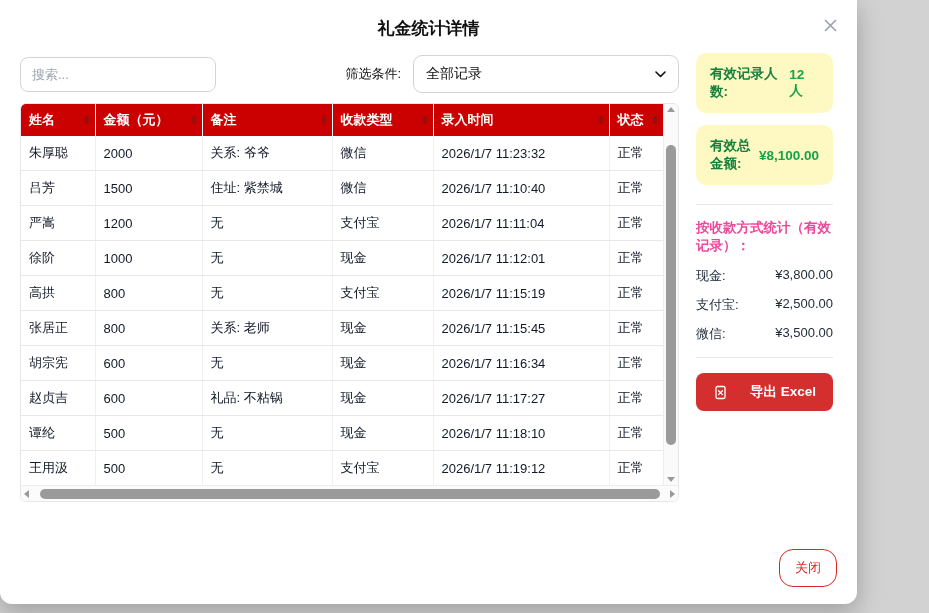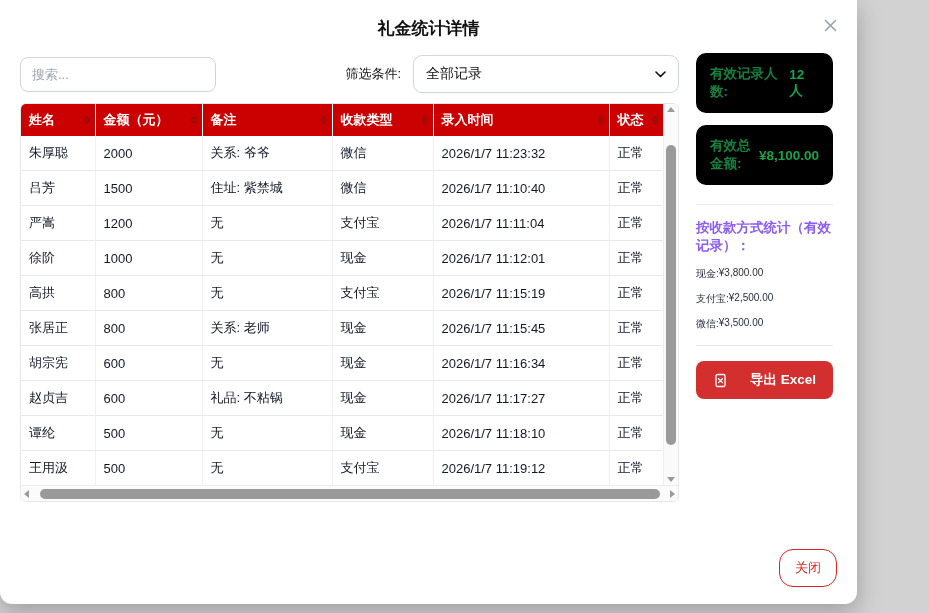--- a/index.html
+++ b/index.html
@@ -97,30 +97,30 @@
     height: 16px; border-top: 1px solid #ededf0; background: #fbfbfc;
     display: flex; align-items: center; justify-content: space-between; padding: 0 3px;
   }
   .harrow-left { width:0;height:0;border-top:4px solid transparent;border-bottom:4px solid transparent;border-right:5px solid #9a9a9a; cursor:pointer; }
   .harrow-right { width:0;height:0;border-top:4px solid transparent;border-bottom:4px solid transparent;border-left:5px solid #9a9a9a; cursor:pointer; }
   .hthumb { height: 10px; width: 620px; background: #9a9a9a; border-radius: 6px; cursor:grab; }
 
   
   .side { flex: 1; padding-top: 4px; }
   .summary-card {
-    background: #000000; border-radius: 10px;
+    background: #fef9c3; border-radius: 10px;
     padding: 12px 14px; margin-bottom: 12px;
     display: flex; justify-content: space-between; align-items: center;
     font-size: 13.5px; font-weight: 700;
   }
   .card-label { color: #15803d; }
   .card-value { color: #16a34a; }
   .divider { border-top: 1px solid #e5e7eb; margin: 19px 0 14px; }
-  .method-title { font-size: 13.5px; font-weight: 700; color: #8b5cf6; margin-bottom: 12px; }
-  .method-row { display: flex; justify-content: flex-start; font-size: 10px; color: #1f2937; margin: 11px 0; }
+  .method-title { font-size: 13.5px; font-weight: 700; color: #ec4899; margin-bottom: 12px; }
+  .method-row { display: flex; justify-content: space-between; font-size: 13px; color: #1f2937; margin: 11px 0; }
   .export-btn {
     width: 100%; height: 38px; margin-top: 15px;
     background: #d32f2f; color: #ffffff;
     border: none; border-radius: 8px; cursor: pointer;
     font-family: inherit; font-size: 13.5px; font-weight: 700;
     display: flex; align-items: center; justify-content: center; gap: 22px;
   }
   .close-footer {
     position: absolute; right: 20px; bottom: 17px;
     background: #ffffff; color: #dc2626;

